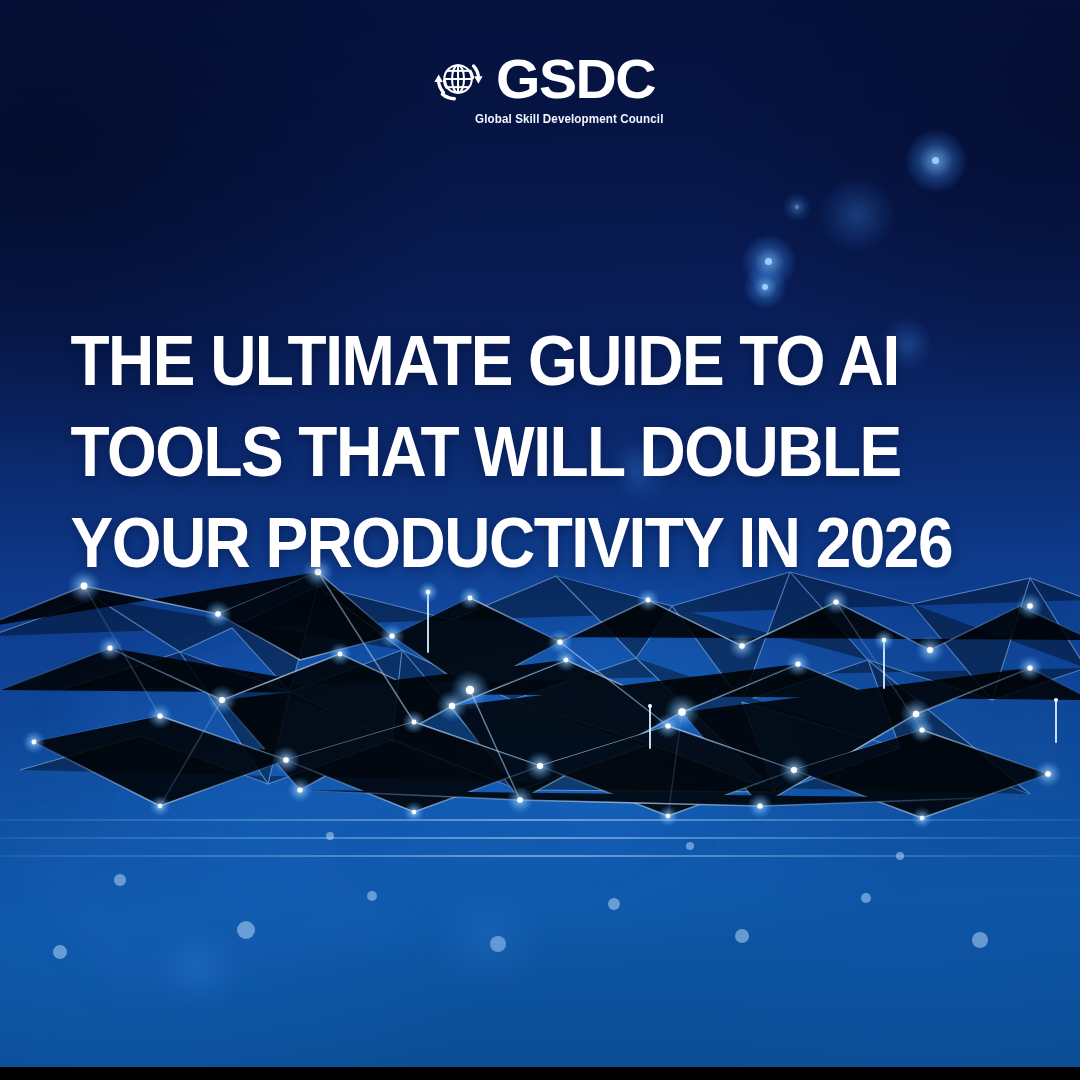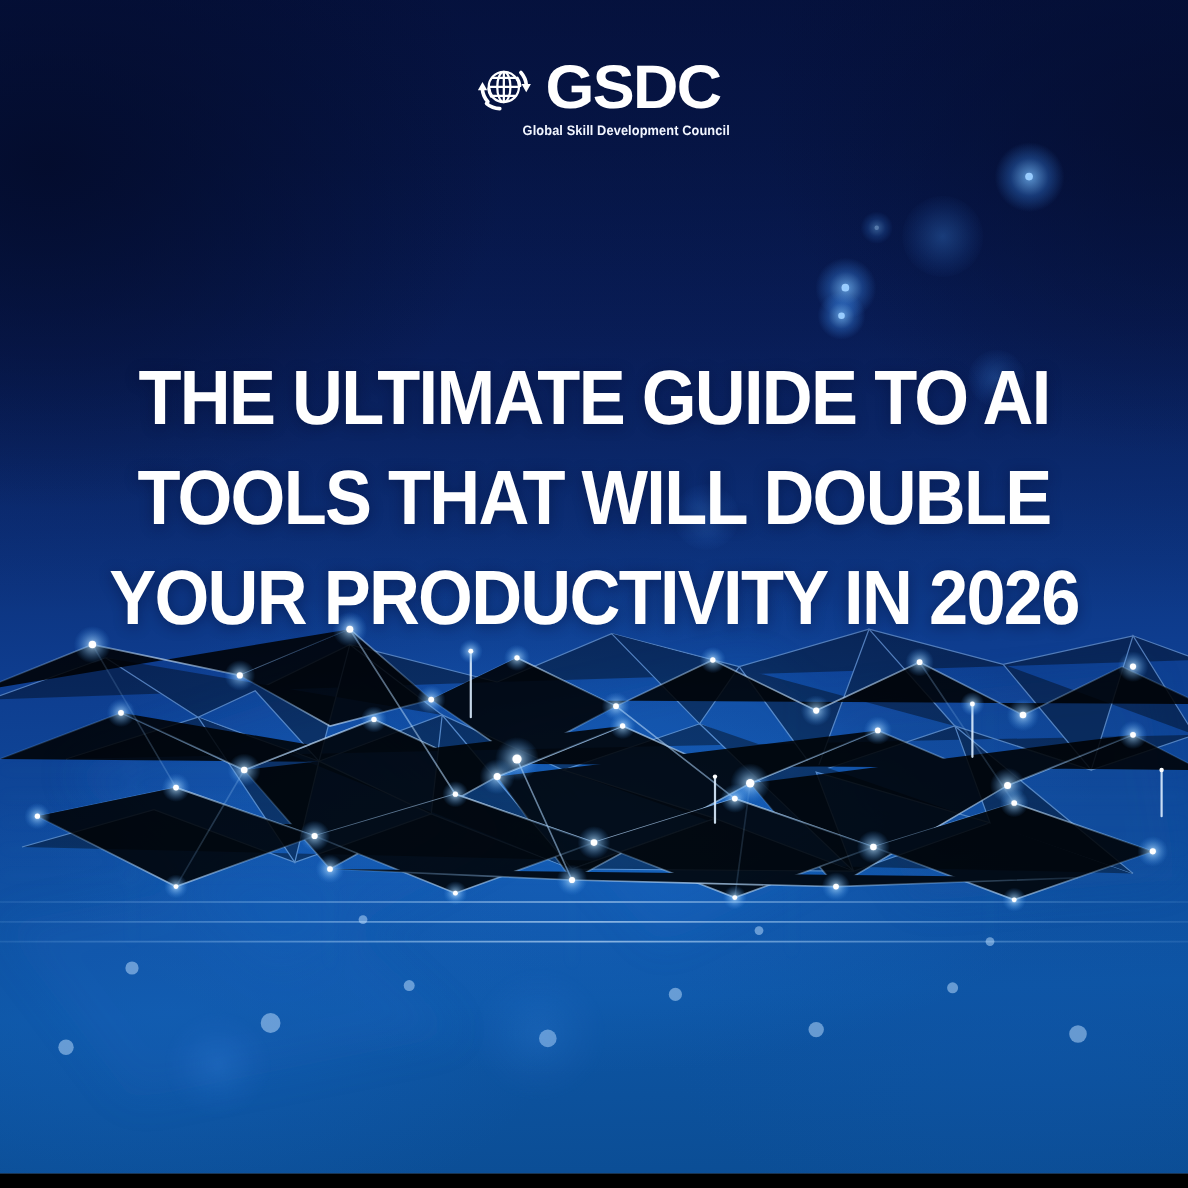--- a/index.html
+++ b/index.html
@@ -138,21 +138,20 @@
     transform: scaleX(0.93);
     transform-origin: center;
     white-space: nowrap;
   }
 
   
   .headline {
     position: absolute;
     left: 0; right: 0;
     top: 316px;
-    text-align: center;
     padding: 0 56px;
   }
   .headline-line {
     font-family: "Liberation Sans Narrow", "Liberation Sans", sans-serif;
     font-weight: bold;
     font-size: 66px;
     line-height: 91px;
     letter-spacing: -1.6px;
     color: #ffffff;
     white-space: nowrap;

